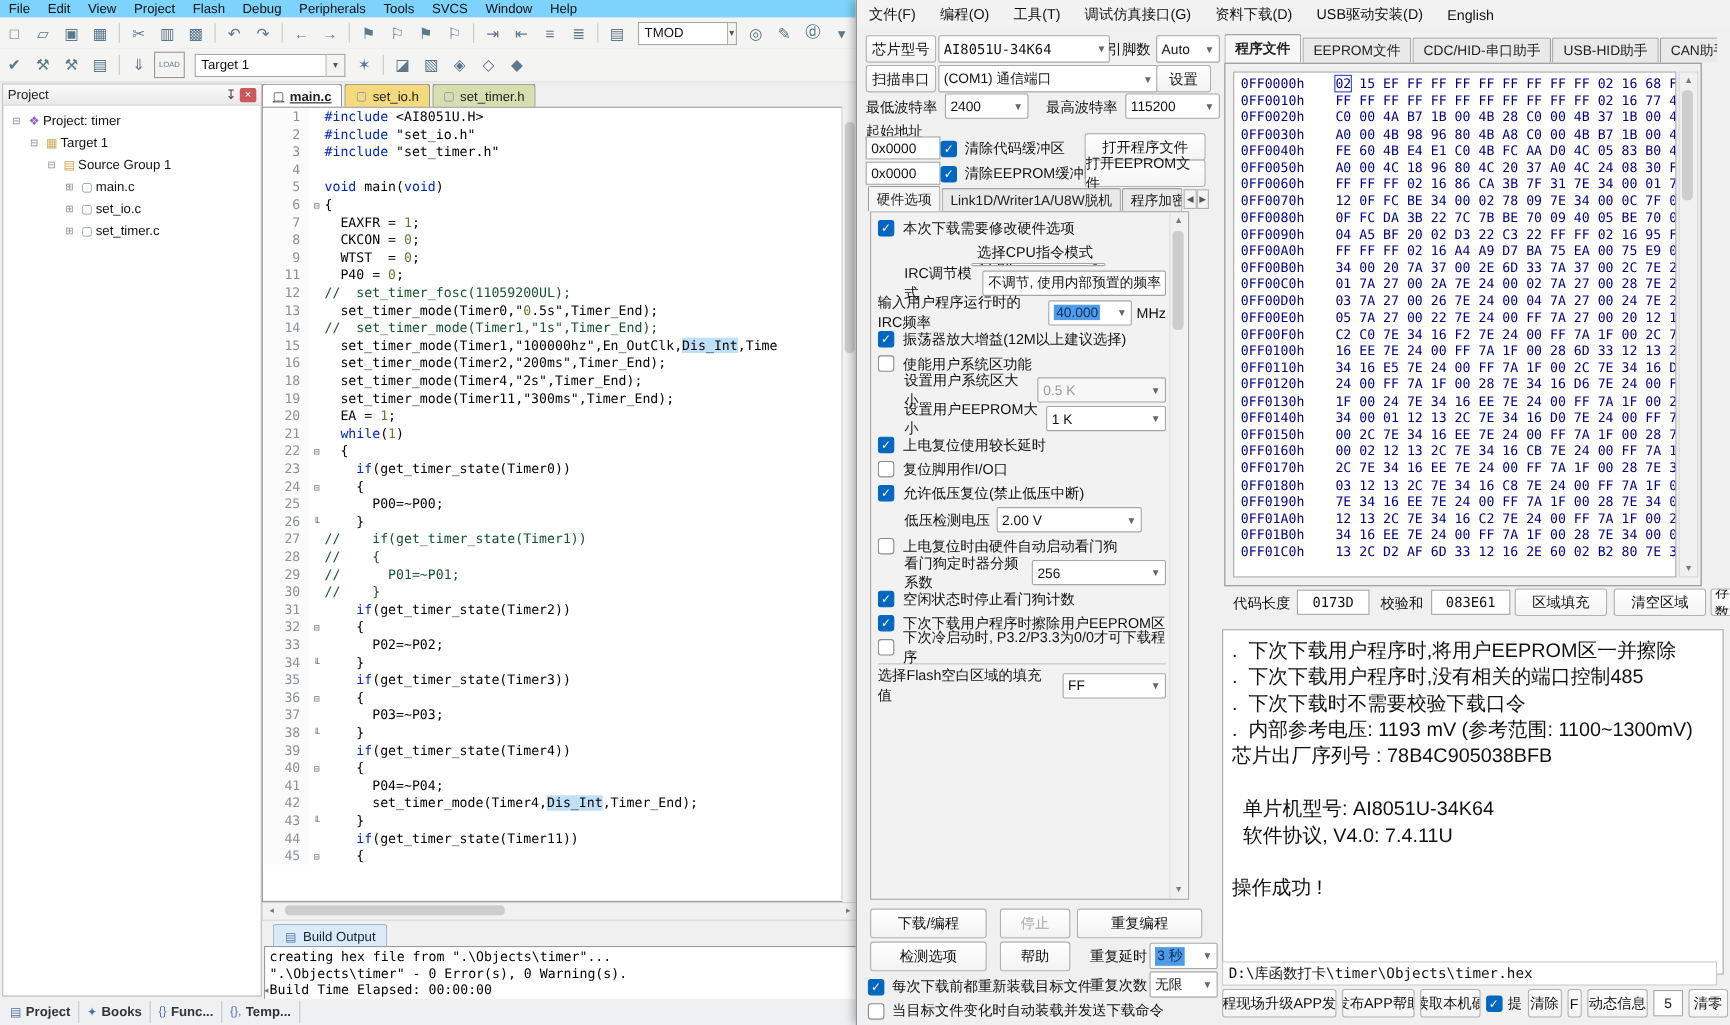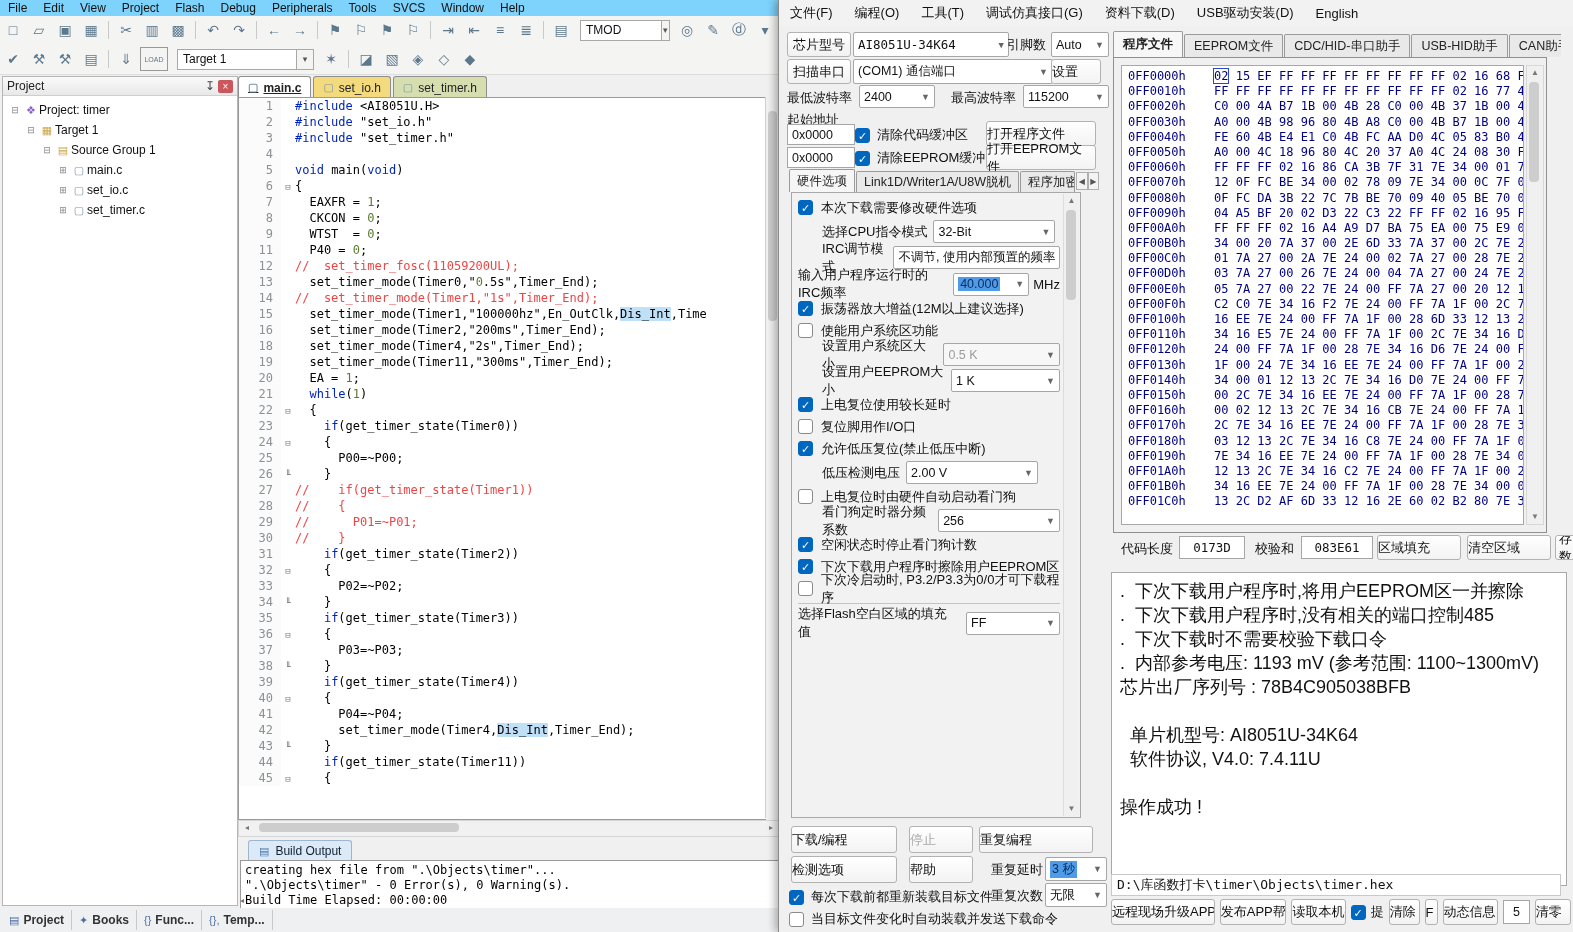--- a/index.html
+++ b/index.html
@@ -41,21 +41,21 @@
   .k-tab.active{background:#fff;font-weight:bold;text-decoration:underline;}
   .k-tab.yellow{background:#f3da7c;}
   .k-tab.green{background:#d6deb0;}
   .k-code{position:absolute;left:238px;top:97px;width:527px;height:721px;background:#fff;
           border:1px solid #9a9a9a;border-right:none;overflow:hidden;}
   .code-line{height:16px;line-height:16px;white-space:pre;font-family:"DejaVu Sans Mono",monospace;
              font-size:12px;color:#000;}
   .ln{display:inline-block;width:34px;text-align:right;padding-right:8px;color:#8b9196;background:#fbfbfb;}
   .fold{display:inline-block;width:14px;color:#777;font-size:9px;text-align:center;}
   .kw{color:#0026c0;}
-  .cm{color:#ef4444;}
+  .cm{color:#14532d;}
   .num{color:#5b7a2e;}
   .selhl{background:#bfe0f7;}
   .k-vscroll{position:absolute;left:765px;top:97px;width:13px;height:721px;background:#f1f1f1;border-left:1px solid #d0d0d0;}
   .k-vthumb{position:absolute;left:2px;top:14px;width:9px;height:210px;background:#cdcdcd;border-radius:4px;}
   .k-hscroll{position:absolute;left:238px;top:820px;width:540px;height:15px;background:#f1f1f1;border:1px solid #d6d6d6;}
   .k-hthumb{position:absolute;left:20px;top:2px;width:200px;height:9px;background:#cdcdcd;border-radius:4px;}
   .sarrow{position:absolute;top:1px;width:14px;height:11px;color:#777;font-size:8px;text-align:center;line-height:11px;}
   
   .k-build-tab{position:absolute;left:248px;top:840px;height:20px;background:#dce9f7;border:1px solid #9db6d0;
                border-bottom:none;border-radius:3px 3px 0 0;display:flex;align-items:center;font-size:12px;padding:0 10px;color:#123;}
@@ -70,21 +70,21 @@
   .k-stab .sic{margin-right:4px;color:#4d6fa8;font-size:11px;}
   
   #isp{position:absolute;left:778px;top:0;width:795px;height:932px;background:#f0f0f0;
        border-left:1px solid #8a8a8a;box-shadow:-3px 0 8px rgba(0,0,0,.3);overflow:hidden;}
   .i-menubar{position:absolute;left:0;top:0;width:100%;height:26px;display:flex;align-items:center;
              gap:0;font-size:13px;background:#f2f2f2;color:#111;}
   .i-menu-item{padding:0 11px;}
   .lblbtn{border:1px solid #b2b2b2;background:linear-gradient(#ffffff,#f1f1f1);border-radius:3px;
           display:flex;align-items:center;justify-content:center;font-size:13px;color:#111;}
   .btn{border:1px solid #b2b2b2;background:linear-gradient(#ffffff,#f3f3f3);border-radius:3px;
-       display:flex;align-items:center;font-size:13px;color:#111;}
+       display:flex;align-items:center;justify-content:center;font-size:13px;color:#111;}
   .btn.dis{color:#a8a8a8;}
   .combo{border:1px solid #a6a6a6;background:#fff;border-radius:2px;display:flex;align-items:center;
          font-size:12.5px;padding:0 4px;color:#111;overflow:hidden;white-space:nowrap;}
   .combo .chev{margin-left:auto;color:#666;font-size:9px;padding-left:4px;}
   .combo.dis{color:#9c9c9c;background:#f7f7f7;}
   .selblue{background:#4f9be8;color:#0b2e63;padding:0 2px;}
   .cb{width:15px;height:15px;border-radius:3px;flex:none;font-size:11px;line-height:15px;text-align:center;}
   .cb.on{background:#0067c0;color:#fff;border:1px solid #0067c0;box-sizing:border-box;}
   .cb.off{background:#fff;border:1px solid #8a8a8a;box-sizing:border-box;}
   .chkrow{display:flex;align-items:center;gap:7px;font-size:13px;color:#111;}
@@ -427,21 +427,21 @@
         <div class="tabarr" style="margin-bottom: 2px;">◀</div>
         <div class="tabarr" style="margin-bottom: 2px;">▶</div>
       </div>
 
     <div class="opt-panel">
       <div class="opt-inner" id="i-opts">
           <div class="opt-row" style="height: 17px;">
             <span class="cb on" style="margin-right: 8px;">✓</span>
             <span class="ilabel">本次下载需要修改硬件选项</span>
           </div>
-          <div class="opt-row" style="height: 21px; padding-left: 24px;">
+          <div class="opt-row" style="height: 21px; padding-left: 24px; flex-direction: column;">
             <span class="ilabel">选择CPU指令模式</span>
             <div class="combo" style="height: 21px; width: 112px; margin-left: 6px;">
               <span>32-Bit</span>
               <span class="chev">▼</span>
             </div>
           </div>
           <div class="opt-row" style="height: 21px; padding-left: 24px;">
             <span class="ilabel">IRC调节模式</span>
             <div class="combo" style="height: 21px; width: 178px; margin-left: 6px;">
               <span>不调节, 使用内部预置的频率</span>

